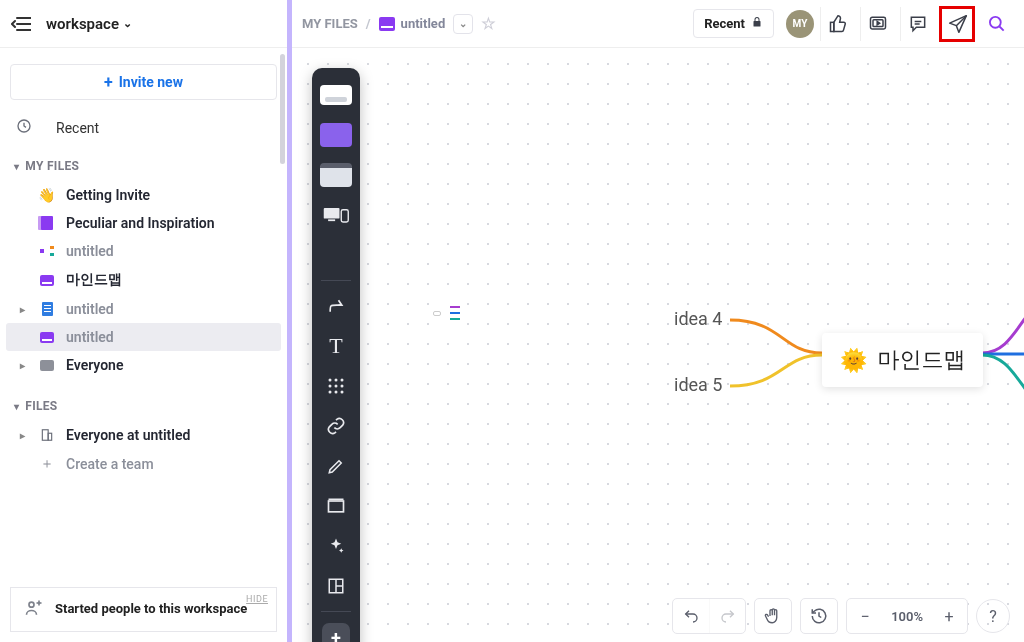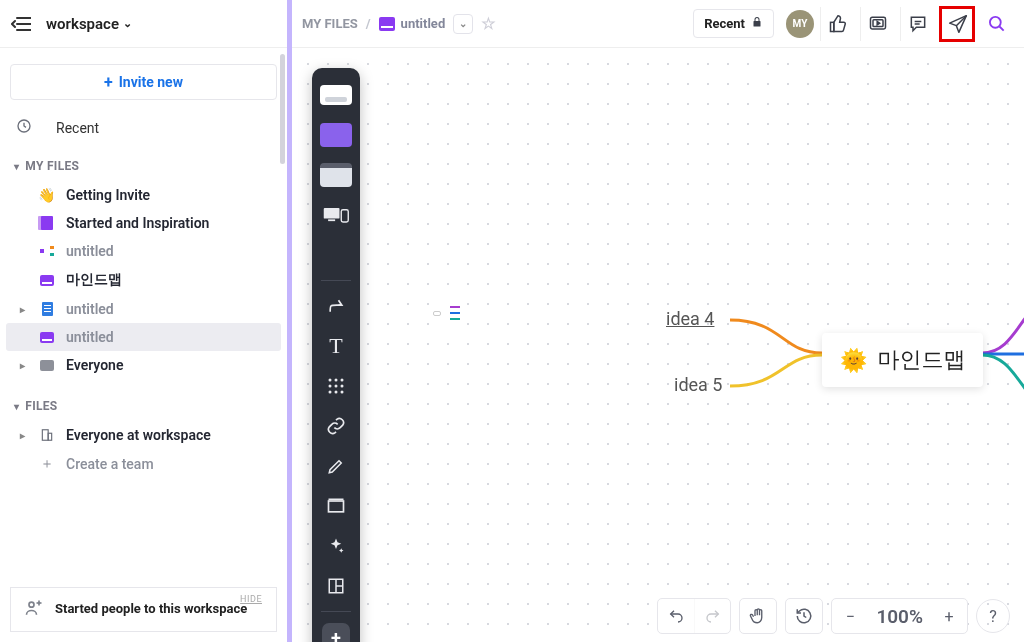--- a/index.html
+++ b/index.html
@@ -15,21 +15,21 @@
   .recent { display: flex; align-items: center; gap: 24px; padding: 8px 16px; font-size: 14px; color: #333; cursor: pointer; }
   .section-header { display: flex; align-items: center; gap: 6px; padding: 14px 14px 8px; font-size: 12px; font-weight: 700; color: #7a7a85; letter-spacing: 0.3px; }
   .section-header .caret { font-size: 10px; }
   .tree { padding: 0 6px 6px 6px; }
   .tree-item { display: flex; align-items: center; gap: 10px; padding: 6px 8px 6px 32px; font-size: 14px; border-radius: 3px; cursor: pointer; position: relative; color: #242732; font-weight:600;}
   .tree-item .expand { position:absolute; left:14px; font-size:10px; color:#888;}
   .tree-item.muted { color: #8b8f9a; font-weight:600;}
   .tree-item.selected { background: #ececf1; }
   .tree-item .ficon { width: 18px; display:flex; align-items:center; justify-content:center; }
   .invite { margin: 6px 10px 10px; border: 1px solid #e6e6eb; padding: 10px 12px; font-size: 13px; display:flex; align-items:center; gap:10px; position: relative; cursor:pointer;}
-  .invite .hide { position:absolute; right:14px; top:6px; font-size:9px; color:#aaa; letter-spacing:0.5px;text-decoration:underline;}
+  .invite .hide { position:absolute; right:8px; top:6px; font-size:9px; color:#aaa; letter-spacing:0.5px;text-decoration:underline;}
   .scroll-hint { position:absolute; right:0; top:48px; bottom:56px; width:8px; }
   .scroll-hint::after { content:""; position:absolute; right:2px; top:6px; width:5px; height:110px; background:#d3d3db; border-radius:3px;}
 
   
   .main { flex:1; display:flex; flex-direction:column; position:relative; }
   .topbar { height:48px; border-bottom:1px solid #eee; display:flex; align-items:center; padding:0 10px; gap:6px; }
   .crumbs { display:flex; align-items:center; gap:8px; font-size:13px; font-weight:700; color:#9296a1;}
   .crumbs .slash{color:#c3c6cf;}
   .crumbs .doc-icon{width:16px;height:14px;background:#8a3af1;border-radius:2px;position:relative;}
   .crumbs .doc-icon::after{content:"";position:absolute;left:2px;top:9px;right:2px;height:2px;background:#fff;}
@@ -58,21 +58,21 @@
   .mm { position:absolute; left:110px; top:60px; right:20px; bottom:60px; }
   .center-node { position:absolute; left:420px; top:225px; background:#fff; border-radius:4px; box-shadow:0 2px 8px rgba(0,0,0,0.12); padding:12px 18px; font-size:22px; font-weight:500; display:flex; align-items:center; gap:10px;}
   .idea-label { position:absolute; font-size:18px; color:#555; }
   svg.connectors { position:absolute; left:0; top:0; width:100%; height:100%; overflow:visible;}
 
   
   .bottombar { position:absolute; left:0; right:0; bottom:0; height:52px; display:flex; align-items:center; justify-content:flex-end; gap:8px; padding:0 14px; }
   .bb-group { display:flex; align-items:center; border:1px solid #e6e6eb; border-radius:5px; background:#fff;}
   .bb-btn { width:36px; height:34px; display:flex; align-items:center; justify-content:center; color:#5a5e6b; cursor:pointer;}
   .bb-btn + .bb-btn { border-left:1px solid #eee;}
-  .zoom-label { padding:0 8px; font-size:19px; font-weight:600; color:#5a5e6b;}
+  .zoom-label { padding:0 8px; font-size:13px; font-weight:600; color:#5a5e6b;}
   .help { width:34px; height:34px; border:1px solid #e6e6eb; border-radius:50%; display:flex; align-items:center; justify-content:center; color:#5a5e6b; cursor:pointer;}
 </style>
 </head>
 <body>
 
 <div class="app">
 
   <div class="sidebar">
     <div class="sidebar-top">
       <div class="menu-icon">
@@ -111,21 +111,21 @@
 
     <div class="tree">
       <div class="tree-item">
         <span class="ficon">👋</span>
         <span>Getting Invite</span>
       </div>
       <div class="tree-item">
         <span class="ficon">
             <span style="display:inline-block;width:12px;height:14px;background:#8a3af1;border-radius:1px;box-shadow:-3px 0 0 #c79bf3;"></span>
           </span>
-        <span>Started and Inspiration</span>
+        <span>Peculiar and Inspiration</span>
       </div>
       <div class="tree-item muted">
         <span class="ficon">
             <span style="display:inline-block;width:14px;height:10px;background:linear-gradient(#8a3af1,#8a3af1) left center/4px 4px no-repeat, linear-gradient(#f08a1d,#f08a1d) right top/4px 3px no-repeat, linear-gradient(#17a99a,#17a99a) right bottom/4px 3px no-repeat;"></span>
           </span>
         <span>untitled</span>
       </div>
       <div class="tree-item">
         <span class="ficon">
             <span style="display:inline-block;width:14px;height:11px;background:#8a3af1;border-radius:2px;position:relative;">
@@ -166,21 +166,21 @@
     </div>
     <div class="tree">
       <div class="tree-item">
         <span class="expand">▸</span>
         <span class="ficon">
           <svg width="14" height="14" viewBox="0 0 24 24" fill="none" stroke="#6b6f7a" stroke-width="2">
               <rect x="4" y="3" width="10" height="18"></rect>
               <rect x="14" y="9" width="6" height="12"></rect>
             </svg>
         </span>
-        <span>Everyone at workspace</span>
+        <span>Everyone at untitled</span>
       </div>
       <div class="tree-item muted" style="font-weight:500;">
         <span class="ficon" style="color:#8d9099;">＋</span>
         <span>Create a team</span>
       </div>
     </div>
 
     <div style="flex:1;"></div>
 
     <div class="invite">
@@ -350,21 +350,21 @@
           <path d="M580 247 C 620 247, 620 310, 672 310" stroke="#17a99a" stroke-width="3" fill="none"></path>
 
           <path d="M420 245 C 380 245, 380 212, 328 212" stroke="#f08a1d" stroke-width="3" fill="none"></path>
           <path d="M420 247 C 380 247, 380 278, 328 278" stroke="#f0c22b" stroke-width="3" fill="none"></path>
         </svg>
         <div class="center-node">
           <span>🌞</span>
           <span>마인드맵</span>
         </div>
 
-        <div class="idea-label" style="left:264px;top:200px;text-decoration:underline;"><span>idea 4</span></div>
+        <div class="idea-label" style="left:272px;top:200px;"><span>idea 4</span></div>
         <div class="idea-label" style="left:272px;top:266px;"><span>idea 5</span></div>
       </div>
 
       <div class="bottombar">
         <div class="bb-group">
           <div class="bb-btn">
               <svg width="18" height="16" viewBox="0 0 24 24" fill="none" stroke="currentColor" stroke-width="2">
                 <path d="M9 14l-5-5 5-5"></path>
                 <path d="M4 9h11a6 6 0 0 1 0 12"></path>
               </svg>

